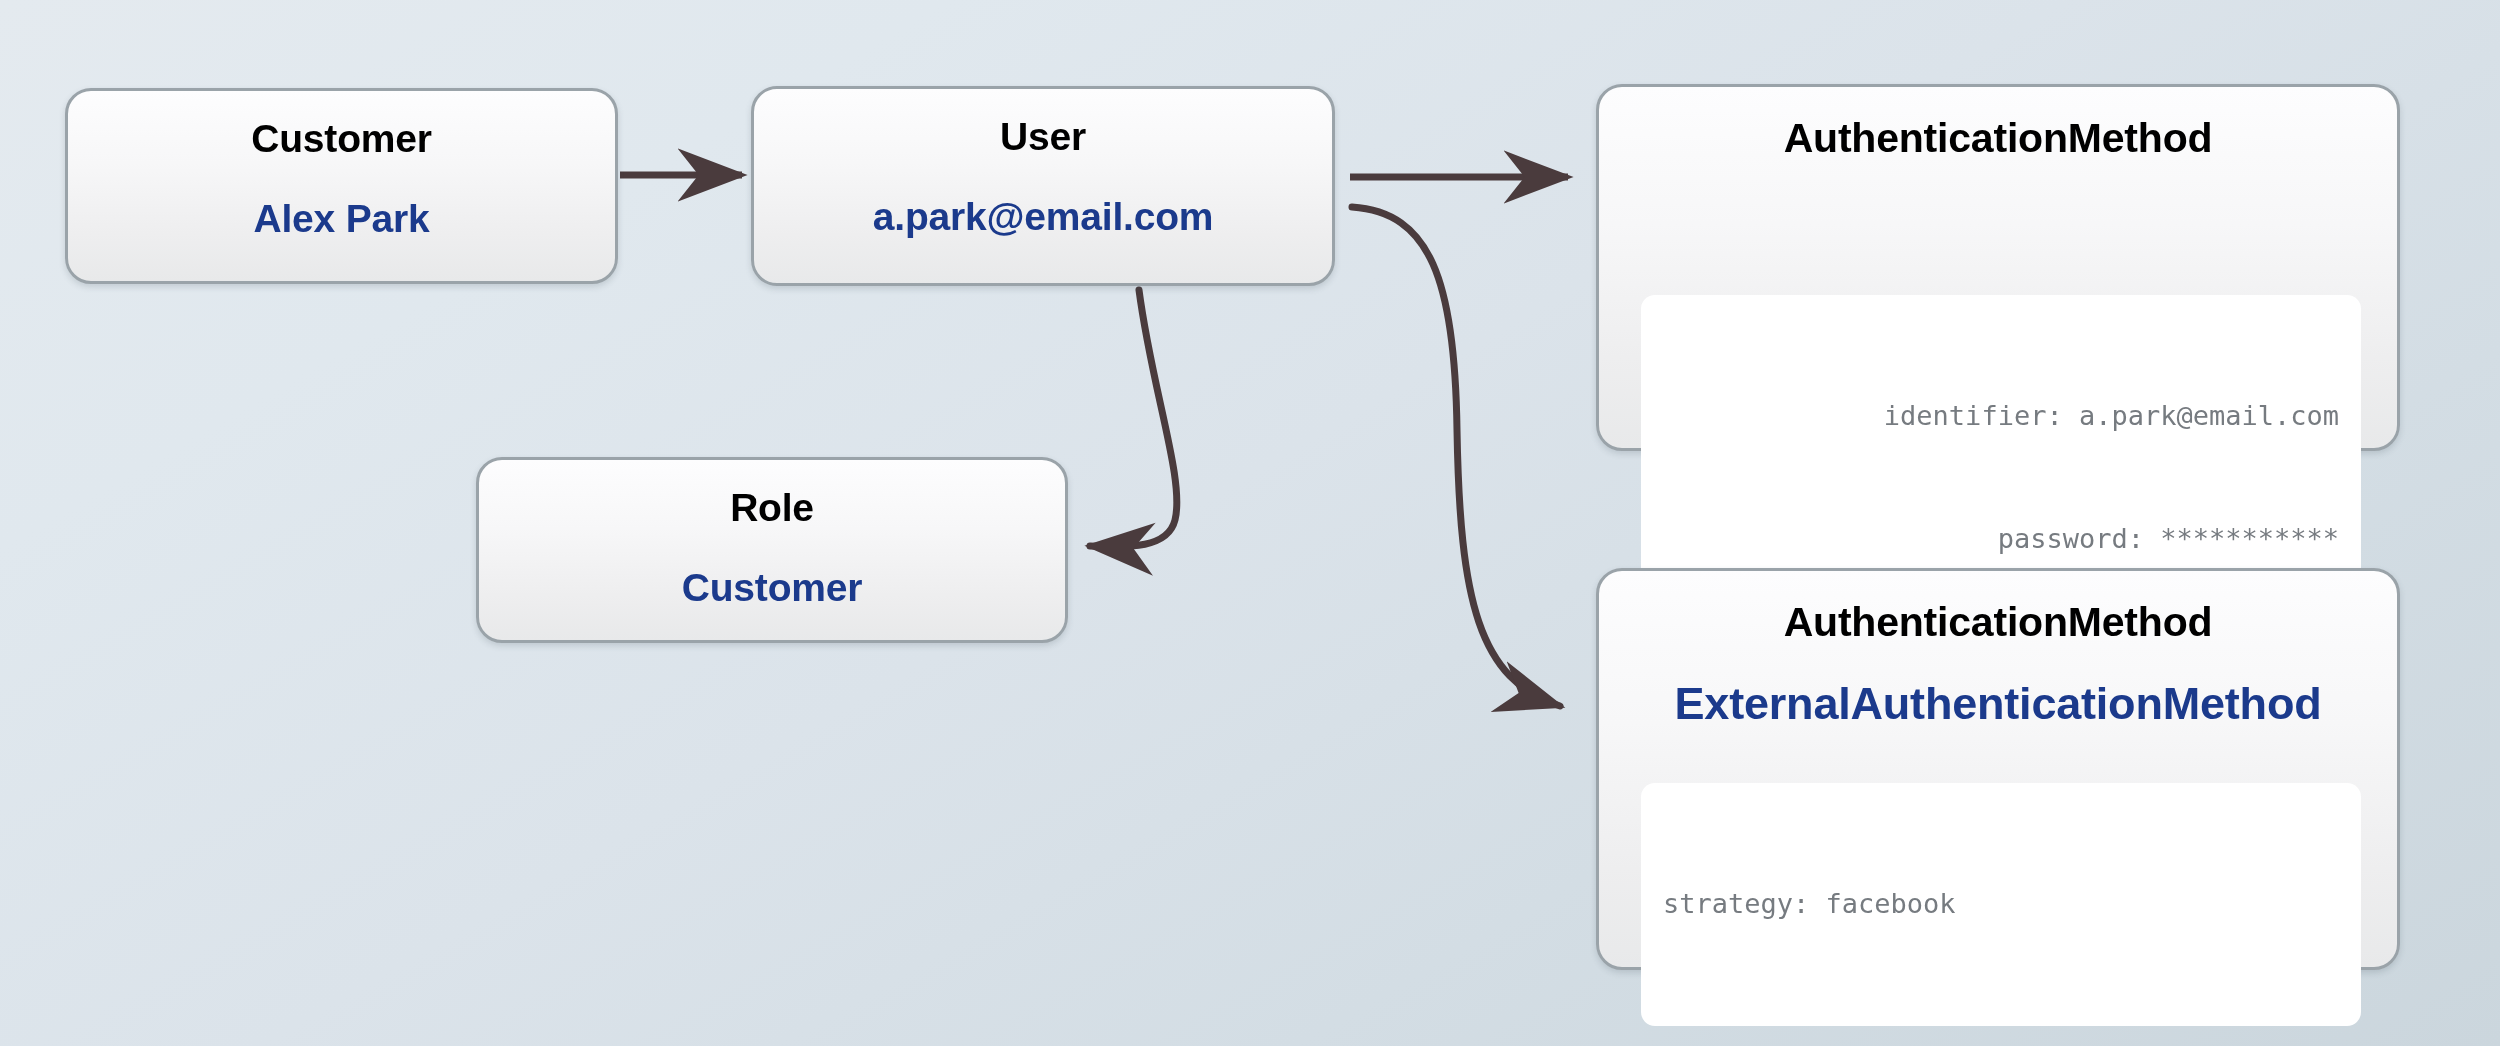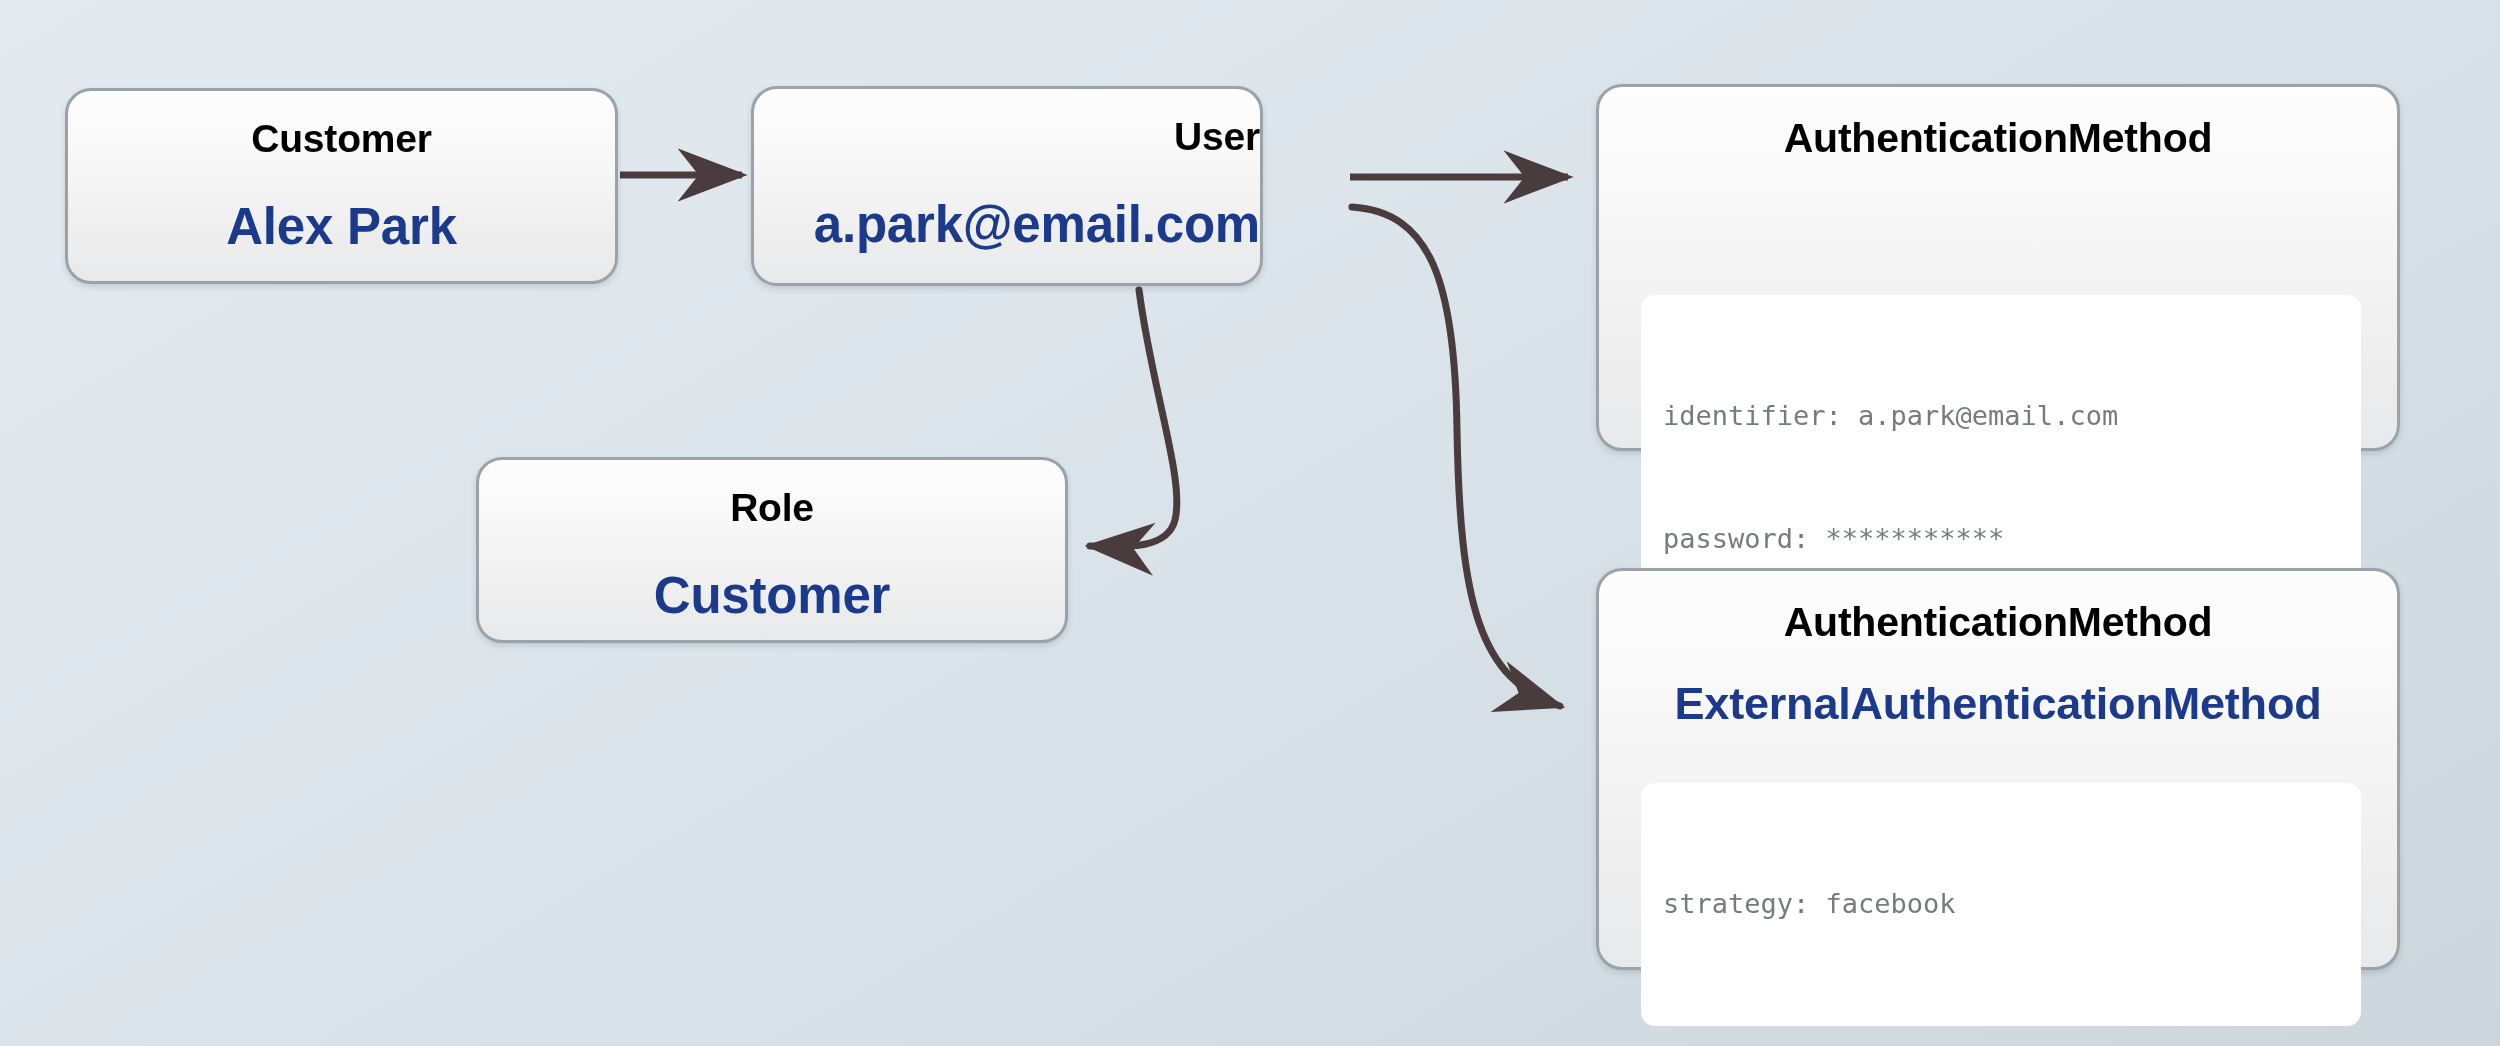--- a/index.html
+++ b/index.html
@@ -36,21 +36,21 @@
   }
   .node-value {
     color: #1b3a8c;
     font-weight: bold;
     letter-spacing: -0.2px;
     text-align: center;
     white-space: nowrap;
   }
   
   .node.small .node-type { font-size: 39px; margin-top: 26px; }
-  .node.small .node-value { font-size: 51px; margin-top: 36px; }
+  .node.small .node-value { font-size: 39px; margin-top: 36px; }
   
   .node.large .node-type { font-size: 41px; margin-top: 28px; }
   .node.large .node-value { font-size: 45px; margin-top: 32px; }
 
   .attrs {
     position: absolute;
     background: #ffffff;
     border-radius: 14px;
     box-sizing: border-box;
     padding: 18px 22px 20px 22px;
@@ -89,33 +89,33 @@
     <path d="M 1139 290 C 1152 390 1185 480 1175 520 C 1168 548 1130 548 1090 546" stroke="#4a3b3d" stroke-width="7" fill="none" stroke-linecap="round" marker-end="url(#ah)"></path>
 
     <path d="M 1352 207 C 1430 212 1455 280 1457 430 C 1460 600 1478 680 1560 706" stroke="#4a3b3d" stroke-width="7" fill="none" stroke-linecap="round" marker-end="url(#ah)"></path>
   </svg>
 
   <div class="node small" style="left:65px; top:88px; width:553px; height:196px;">
     <div class="node-type">Customer</div>
     <div class="node-value">Alex Park</div>
   </div>
 
-  <div class="node small" style="left:751px; top:86px; width:512px; height:200px;align-items:flex-end;">
+  <div class="node small" style="left:751px; top:86px; width:584px; height:200px;">
     <div class="node-type">User</div>
     <div class="node-value">a.park@email.com</div>
   </div>
 
   <div class="node small" style="left:476px; top:457px; width:592px; height:186px;">
     <div class="node-type">Role</div>
     <div class="node-value">Customer</div>
   </div>
 
   <div class="node large" style="left:1596px; top:84px; width:804px; height:367px;">
     <div class="node-type">AuthenticationMethod</div>
-    <div class="attrs" style="left:42px; top:208px; width:720px;">
+    <div class="attrs" style="left:42px; top:208px; width:720px;text-align:right;">
       <span class="attr-line">identifier: a.park@email.com</span>
       <span class="attr-line">password: ***********</span>
     </div>
   </div>
 
   <div class="node large" style="left:1596px; top:568px; width:804px; height:402px;">
     <div class="node-type">AuthenticationMethod</div>
     <div class="node-value">ExternalAuthenticationMethod</div>
     <div class="attrs" style="left:42px; top:212px; width:720px;">
       <span class="attr-line">strategy: facebook</span>

